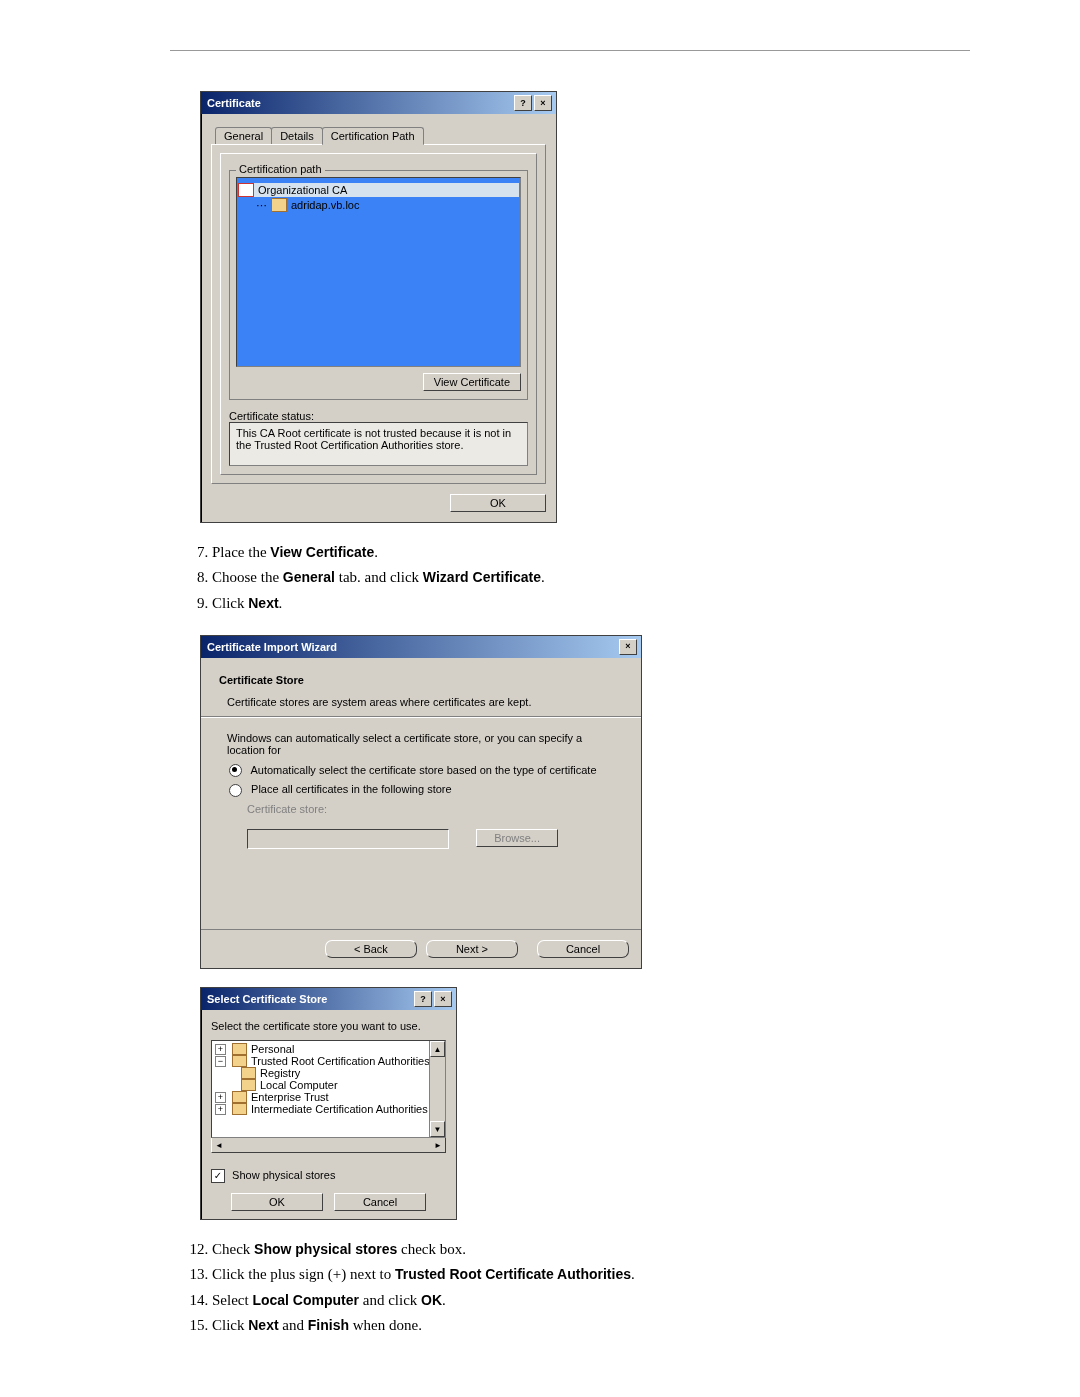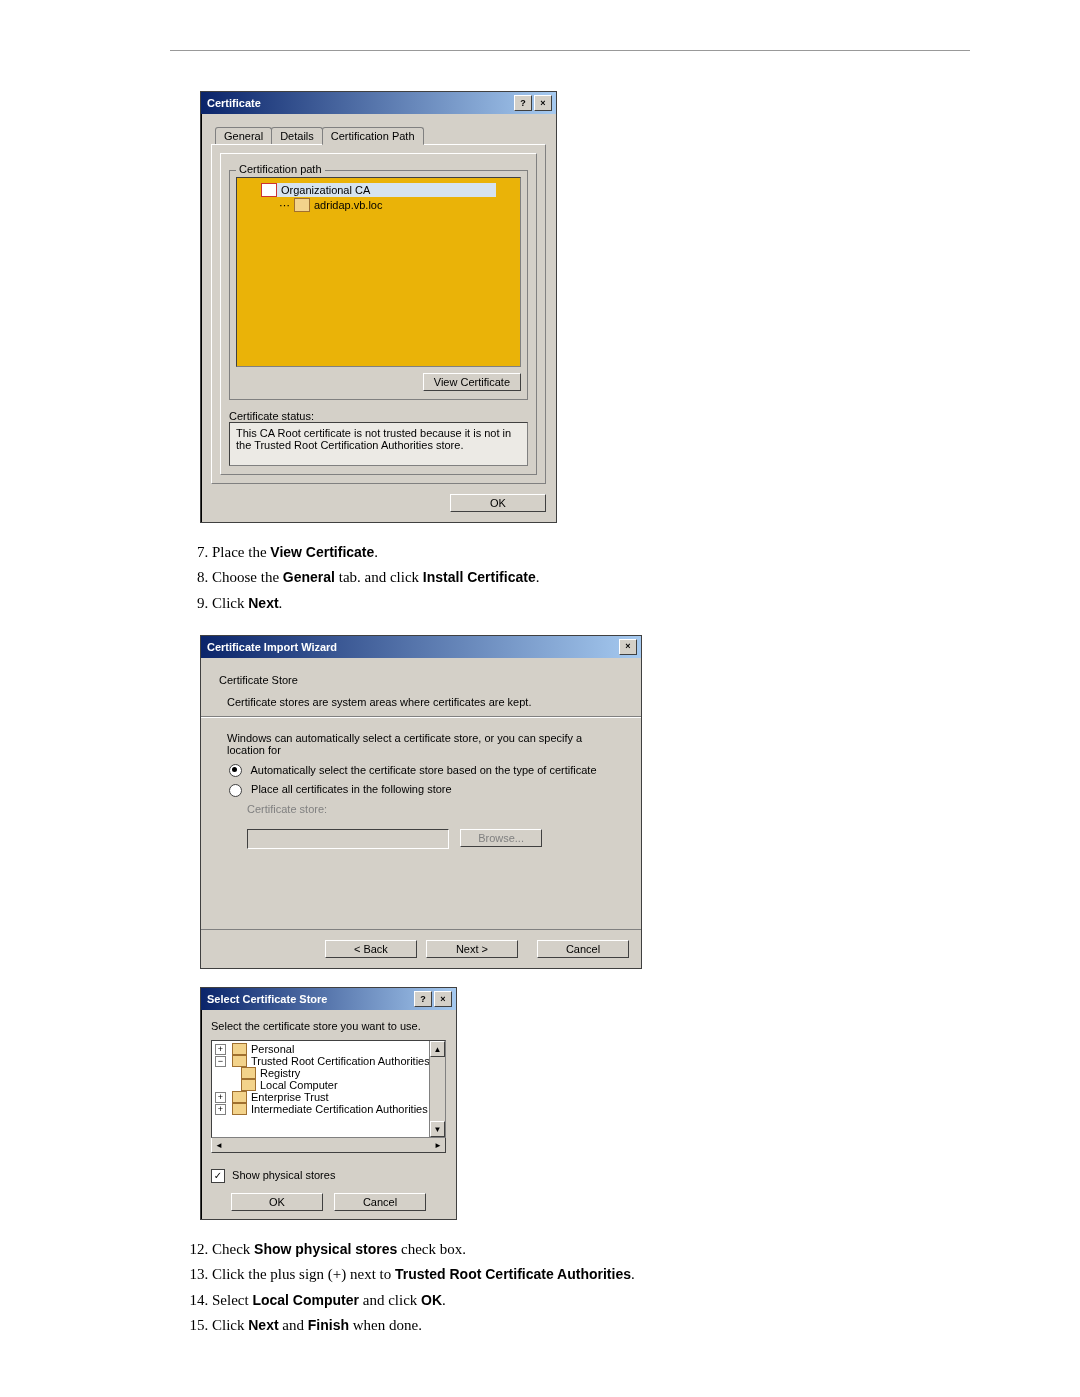--- a/index.html
+++ b/index.html
@@ -119,52 +119,52 @@
     top: 0;
   }
   .groupbox {
     border: 1px solid #808080; padding: 6px 6px 8px 6px; position: relative; margin-top: 8px;
   }
   .groupbox .glabel {
     position: absolute; top: -8px; left: 6px;
     background: #d4d0c8; padding: 0 3px; font-size: 11px;
   }
   .treebox {
-    background: #eab308; border: 1px solid #808080;
+    background: #3b82f6; border: 1px solid #808080;
     border-top-color:#404040; border-left-color:#404040;
-    height: 180px; padding: 4px 24px;
+    height: 180px; padding: 4px 1px;
     font-size: 11px;
   }
   .tree-item { display: flex; align-items: center; gap: 4px; margin: 1px 0;}
   .tree-item .ico {
     width: 14px; height: 12px; display:inline-block;
     background: #f3d38b; border:1px solid #a07030;
   }
   .tree-item.sel { background: #d6e3ef; }
   .stat-box {
     background: #eceae5; border: 1px solid #808080;
     border-top-color:#404040; border-left-color:#404040;
     padding: 4px 6px; min-height: 34px; font-size: 11px;
   }
   .dlg1 .panel-inner { border: 1px solid #fff; border-right-color:#808080; border-bottom-color:#808080; padding: 8px;}
   
   .dlg2 { width: 440px; }
   .dlg2 .wiz-body { padding: 16px 18px 10px 18px; background: #d4d0c8; }
-  .wiz-h { font-weight: normal; font-size: 11px; }
+  .wiz-h { font-weight: bold; font-size: 11px; }
   .wiz-sub { font-size: 11px; margin: 10px 0 6px 8px; }
   .wiz-divider { border-top: 1px solid #808080; border-bottom:1px solid #fff; margin: 8px -18px 14px -18px; }
   .radio-row { margin: 6px 0 4px 10px; }
   .radio-dot {
     width:11px;height:11px;border:1px solid #404040;border-radius:50%;
     display:inline-block;vertical-align:middle;background:#fff;margin-right:6px;position:relative;
   }
   .radio-dot.checked::after{content:"";position:absolute;left:2px;top:2px;width:5px;height:5px;background:#000;border-radius:50%;}
   .muted{color:#808080;}
   .wiz-btns{ border-top:1px solid #808080; padding:10px 12px; text-align:right; background:#d4d0c8;}
-  .wiz-btns .btn{ margin-left:6px; min-width:70px;}
+  .wiz-btns .btn{ margin-left:6px; min-width:70px;border-radius:7px;}
   
   .dlg3 { width: 255px; }
   .dlg3 .body3 { padding: 8px 10px; }
   .list3 {
     background:#fff;border:1px solid #808080;
     border-top-color:#404040;border-left-color:#404040;
     height:92px; padding:2px 3px; overflow: hidden; position: relative;
   }
   .list3 .row { display:flex;align-items:center;gap:4px;font-size:11px;margin:0;white-space:nowrap;}
   .list3 .pm { width:9px;height:9px;border:1px solid #808080;display:inline-flex;align-items:center;justify-content:center;font-size:9px;line-height:1;background:#fff;margin-right:2px;}
@@ -219,21 +219,21 @@
         </div>
       </div>
       <div class="btn-row-right" style="margin-top:10px">
         <span class="btn" style="min-width:74px">OK</span>
       </div>
     </div>
   </div>
 
   <ol class="steps" start="7">
     <li><span>Place the </span><span class="bold">View Certificate</span><span>.</span></li>
-    <li><span>Choose the </span><span class="bold">General</span><span> tab. and click </span><span class="bold">Install Certificate</span><span>.</span></li>
+    <li><span>Choose the </span><span class="bold">General</span><span> tab. and click </span><span class="bold">Wizard Certificate</span><span>.</span></li>
     <li><span>Click </span><span class="bold">Next</span><span>.</span></li>
   </ol>
 
   <div class="dlg dlg2">
     <div class="titlebar">
       <span>Certificate Import Wizard</span>
       <span class="title-icons">
         <span class="win-btn">×</span>
       </span>
     </div>
@@ -246,21 +246,21 @@
         <span class="radio-dot checked"></span>
         <span>Automatically select the certificate store based on the type of certificate</span>
       </div>
       <div class="radio-row">
         <span class="radio-dot"></span>
         <span>Place all certificates in the following store</span>
       </div>
       <div style="margin:6px 0 14px 28px" class="muted">Certificate store:</div>
       <div style="margin-left:28px">
         <span class="small-input-disabled"></span>
-        <span class="btn muted" style="margin-left:8px">Browse...</span>
+        <span class="btn muted" style="margin-left:24px">Browse...</span>
       </div>
       <div style="height:70px"></div>
     </div>
     <div class="wiz-btns">
       <span class="btn">&lt; Back</span>
       <span class="btn">Next &gt;</span>
       <span class="btn" style="margin-left:16px">Cancel</span>
     </div>
   </div>
 

